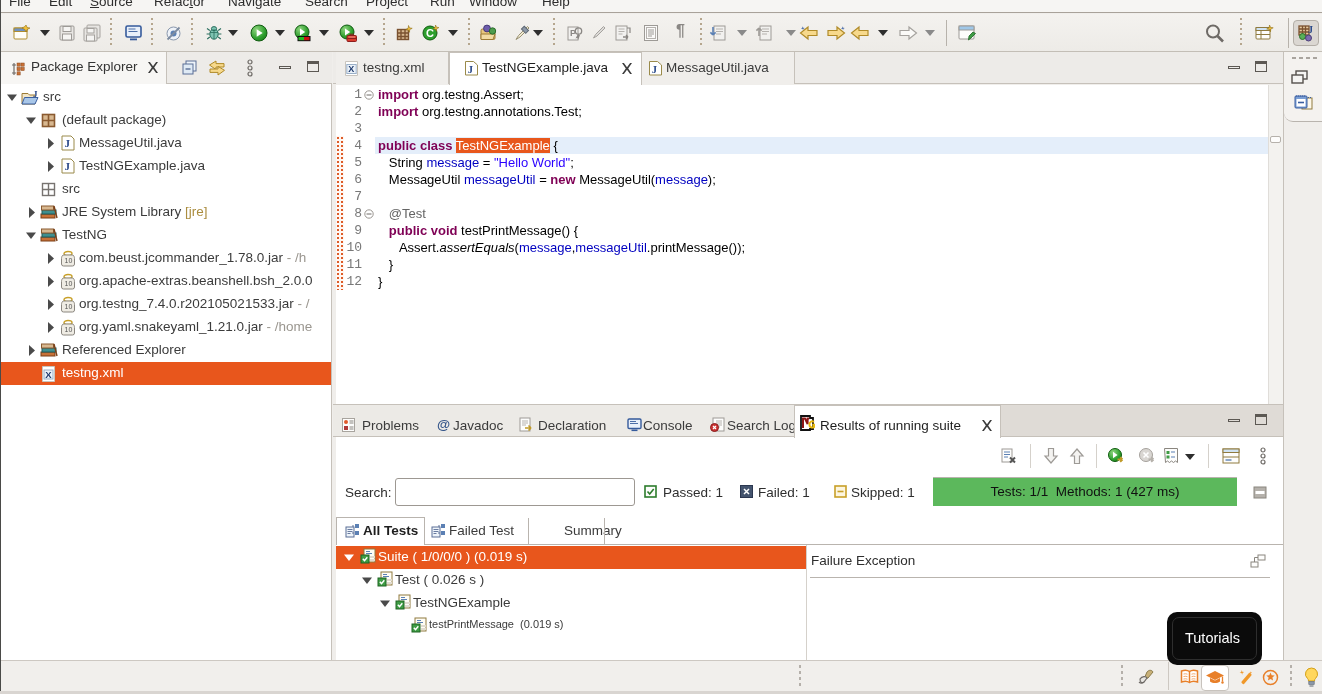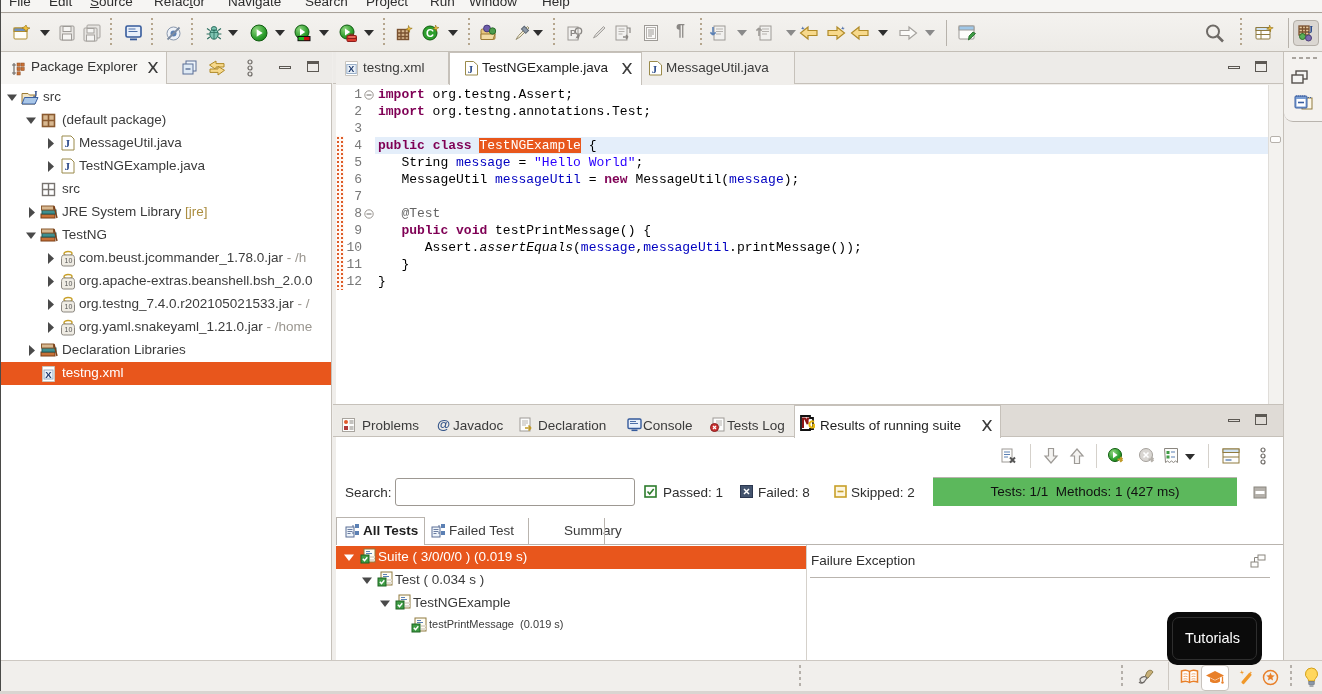--- a/index.html
+++ b/index.html
@@ -368,21 +368,21 @@
   <div class="tx" style="left:62px;top:28px">(default package)</div>
   <div class="tx" style="left:79px;top:51px">MessageUtil.java</div>
   <div class="tx" style="left:79px;top:74px">TestNGExample.java</div>
   <div class="tx" style="left:62px;top:97px">src</div>
   <div class="tx" style="left:62px;top:120px">JRE System Library <span style="color:#ab8d3f">[jre]</span></div>
   <div class="tx" style="left:62px;top:143px">TestNG</div>
   <div class="tx" style="left:79px;top:166px">com.beust.jcommander_1.78.0.jar<span style="color:#9a968f"> - /h</span></div>
   <div class="tx" style="left:79px;top:189px">org.apache-extras.beanshell.bsh_2.0.0</div>
   <div class="tx" style="left:79px;top:212px">org.testng_7.4.0.r202105021533.jar<span style="color:#9a968f"> - /</span></div>
   <div class="tx" style="left:79px;top:235px">org.yaml.snakeyaml_1.21.0.jar<span style="color:#9a968f"> - /home</span></div>
-  <div class="tx" style="left:62px;top:258px">Declaration Libraries</div>
+  <div class="tx" style="left:62px;top:258px">Referenced Explorer</div>
   <div class="ab" style="left:0;top:278px;width:331px;height:23px;background:#e8561c"></div>
   <svg class="ic" style="left:42px;top:282px" width="13" height="16" viewBox="0 0 13 16">
       <path d="M.5.5h12v15H.5z" fill="#fff" stroke="#c8c4be"></path>
       <rect x="2" y="4" width="9" height="9" fill="#eaf1f8" stroke="#9ab0c8"></rect>
       <text x="3.2" y="12" font-size="9.5" font-weight="bold" fill="#1f3a6e" font-family="Liberation Sans">X</text>
     </svg>
   <div class="tx" style="left:62px;top:281px;color:#fff">testng.xml</div>
 </div>
 
 <div class="ab" style="left:333px;top:52px;width:950px;height:32px;background:#edebe8;border-bottom:1px solid #c6c1ba"></div>
@@ -432,21 +432,21 @@
     <circle cx="5" cy="5" r="4.2" fill="#fff" stroke="#9a9691"></circle>
     <path d="M2.5 5h5" stroke="#6e6a66"></path>
   </svg>
 <svg class="ic" style="left:364px;top:209px" width="10" height="10" viewBox="0 0 10 10">
     <circle cx="5" cy="5" r="4.2" fill="#fff" stroke="#9a9691"></circle>
     <path d="M2.5 5h5" stroke="#6e6a66"></path>
   </svg>
 
 <div class="ab" style="left:375px;top:137px;width:893px;height:17px;background:#e4eefa"></div>
 
-<div class="ab" style="left:378px;top:86px;font-family:Liberation Mono, monospace;font-size:13px;line-height:17px;color:#000;white-space:pre"><span style="color:#7f0055;font-weight:bold">import</span> org.testng.Assert;
+<div class="ab" style="left:378px;top:86px;font-family:Liberation Sans, sans-serif;font-size:13px;line-height:17px;color:#000;white-space:pre"><span style="color:#7f0055;font-weight:bold">import</span> org.testng.Assert;
 <span style="color:#7f0055;font-weight:bold">import</span> org.testng.annotations.Test;
 
 <span style="color:#7f0055;font-weight:bold">public</span> <span style="color:#7f0055;font-weight:bold">class</span> <span style="background:#e8571c;color:#fff">TestNGExample</span> {
    String <span style="color:#0000c0">message</span> = <span style="color:#2a00ff">"Hello World"</span>;
    MessageUtil <span style="color:#0000c0">messageUtil</span> = <span style="color:#7f0055;font-weight:bold">new</span> MessageUtil(<span style="color:#0000c0">message</span>);
 
    <span style="color:#646464">@Test</span>
    <span style="color:#7f0055;font-weight:bold">public</span> <span style="color:#7f0055;font-weight:bold">void</span> testPrintMessage() {
       Assert.<span style="font-style:italic">assertEquals</span>(<span style="color:#0000c0">message</span>,<span style="color:#0000c0">messageUtil</span>.printMessage());
    }
@@ -481,21 +481,21 @@
     <path d="M3 3.5h6M3 5.5h8" stroke="#4d6fa8"></path>
     <rect x="4.5" y="11.5" width="6" height="1.6" fill="#355a9b"></rect>
   </svg>
 <div class="tx" style="left:643px;top:418px;font-size:13.5px">Console</div>
 <svg class="ic" style="left:710px;top:417px" width="15" height="16" viewBox="0 0 15 16">
     <rect x="3" y="1" width="11" height="13" fill="#fdfdfc" stroke="#9d9a96"></rect>
     <path d="M6 4h6M6 6h6M6 8h6M6 10h4" stroke="#b5b2ae"></path>
     <circle cx="4.5" cy="10.5" r="4" fill="#cc3333" stroke="#8c1d1d"></circle>
     <path d="M3 9l3 3M6 9l-3 3" stroke="#fff" stroke-width="1.2"></path>
   </svg>
-<div class="tx" style="left:727px;top:418px;font-size:13.5px">Tests Log</div>
+<div class="tx" style="left:727px;top:418px;font-size:13.5px">Search Log</div>
 
 <div class="ab" style="left:794px;top:405px;width:207px;height:33px;background:#fff;border:1px solid #c6c1ba;border-bottom:none"></div>
 <svg class="ic" style="left:800px;top:415px" width="16" height="16" viewBox="0 0 16 16">
     <path d="M1 1h9v2h3v11h-3v1H1z" fill="#fff" stroke="#111" stroke-width="1.8"></path>
     <path d="M3 13V3.5h2l2.6 5.5V3.5h1.6" fill="none" stroke="#8c1616" stroke-width="2"></path>
     <path d="M14 6.8c-2.4-1.2-4.6.2-4.6 2.6s2.2 3.8 4.6 2.6v-2.2h-1.8" fill="none" stroke="#e8b90f" stroke-width="2"></path>
   </svg>
 <div class="tx" style="left:820px;top:418px;font-size:13.5px;color:#1e1e1e">Results of running suite</div>
 <svg class="ic" style="left:981px;top:420px" width="12" height="11" viewBox="0 0 12 11">
     <path d="M1 0h1.9L6 4.2 9.1 0H11L7.2 5.5 11 11H9.1L6 6.8 2.9 11H1l3.8-5.5z" fill="#3c3c3c"></path>
@@ -554,26 +554,26 @@
 <div class="ab" style="left:395px;top:478px;width:240px;height:28px;background:#fff;border:1px solid #9d9892;border-radius:3px"></div>
 <svg class="ic" style="left:644px;top:485px" width="13" height="13" viewBox="0 0 13 13">
     <rect x="1" y="1" width="11" height="11" fill="#fdfdfc" stroke="#2c7c2c" stroke-width="1.6"></rect>
     <path d="M3.5 6.5l2.2 2.5 4-5" fill="none" stroke="#2c7c2c" stroke-width="1.6"></path>
   </svg>
 <div class="tx" style="left:663px;top:485px;font-size:13.5px;color:#2e2e2e">Passed: 1</div>
 <svg class="ic" style="left:740px;top:485px" width="13" height="13" viewBox="0 0 13 13">
     <rect x=".5" y=".5" width="12" height="12" fill="#44546e" stroke="#2b3750"></rect>
     <path d="M4 4l5 5M9 4l-5 5" stroke="#fff" stroke-width="1.5"></path>
   </svg>
-<div class="tx" style="left:758px;top:485px;font-size:13.5px;color:#2e2e2e">Failed: 8</div>
+<div class="tx" style="left:758px;top:485px;font-size:13.5px;color:#2e2e2e">Failed: 1</div>
 <svg class="ic" style="left:834px;top:485px" width="13" height="13" viewBox="0 0 13 13">
     <rect x="1" y="1" width="11" height="11" fill="#fdf6e0" stroke="#c8a028" stroke-width="1.6"></rect>
     <path d="M3.5 6.5h6" stroke="#c8a028" stroke-width="1.6"></path>
   </svg>
-<div class="tx" style="left:851px;top:485px;font-size:13.5px;color:#2e2e2e">Skipped: 2</div>
+<div class="tx" style="left:851px;top:485px;font-size:13.5px;color:#2e2e2e">Skipped: 1</div>
 <div class="ab" style="left:933px;top:477px;width:304px;height:29px;background:#5cb85c;border-top:1px solid #b9b4ae"></div>
 <div class="tx" style="left:933px;top:484px;width:304px;text-align:center;font-size:13.5px;color:#111">Tests: 1/1  Methods: 1 (427 ms)</div>
 <svg class="ic" style="left:1253px;top:486px" width="14" height="13" viewBox="0 0 14 13">
     <rect x="1" y="1" width="12" height="11" fill="#b5b1ab" stroke="#8a867f"></rect>
     <rect x="2.5" y="5" width="9" height="3" fill="#fff"></rect>
   </svg>
 
 <div class="ab" style="left:336px;top:516px;width:947px;height:29px;border-bottom:1px solid #b9b4ae"></div>
 <div class="ab" style="left:336px;top:517px;width:89px;height:28px;background:#fff;border:1px solid #b9b4ae;border-bottom:none"></div>
 <svg class="ic" style="left:345px;top:523px" width="15" height="15" viewBox="0 0 15 15">
@@ -601,33 +601,33 @@
     <path d="M0 1.5h10L5 8z" fill="#fff"></path>
   </svg>
 <svg class="ic" style="left:360px;top:548px" width="16" height="17" viewBox="0 0 16 17">
     <rect x="4" y="1" width="11" height="13" fill="#fffdf5" stroke="#8f7a3f"></rect>
     <path d="M6 3.5h4M6 5.5h6" stroke="#5b80b4" stroke-width="1.1"></path>
     <rect x="1" y="7" width="8" height="8" fill="#3f9c45" stroke="#1e6423"></rect>
     <path d="M2.8 10.8l1.7 1.8 2.8-3.4" fill="none" stroke="#fff" stroke-width="1.4"></path>
     <rect x="10" y="8" width="5" height="2" fill="#e0dbd0"></rect>
     <rect x="10" y="11" width="5" height="2" fill="#e0dbd0"></rect>
   </svg>
-<div class="tx" style="left:378px;top:549px;font-size:13.5px;color:#fff">Suite ( 3/0/0/0 ) (0.019 s)</div>
+<div class="tx" style="left:378px;top:549px;font-size:13.5px;color:#fff">Suite ( 1/0/0/0 ) (0.019 s)</div>
 <svg class="ic" style="left:362px;top:576px" width="10" height="9" viewBox="0 0 10 9">
     <path d="M0 1.5h10L5 8z" fill="#4a4a4a"></path>
   </svg>
 <svg class="ic" style="left:377px;top:571px" width="16" height="17" viewBox="0 0 16 17">
     <rect x="4" y="1" width="11" height="13" fill="#fffdf5" stroke="#8f7a3f"></rect>
     <path d="M6 3.5h4M6 5.5h6" stroke="#5b80b4" stroke-width="1.1"></path>
     <rect x="1" y="7" width="8" height="8" fill="#3f9c45" stroke="#1e6423"></rect>
     <path d="M2.8 10.8l1.7 1.8 2.8-3.4" fill="none" stroke="#fff" stroke-width="1.4"></path>
     <rect x="10" y="8" width="5" height="2" fill="#e0dbd0"></rect>
     <rect x="10" y="11" width="5" height="2" fill="#e0dbd0"></rect>
   </svg>
-<div class="tx" style="left:395px;top:572px;font-size:13.5px">Test ( 0.034 s )</div>
+<div class="tx" style="left:395px;top:572px;font-size:13.5px">Test ( 0.026 s )</div>
 <svg class="ic" style="left:380px;top:599px" width="10" height="9" viewBox="0 0 10 9">
     <path d="M0 1.5h10L5 8z" fill="#4a4a4a"></path>
   </svg>
 <svg class="ic" style="left:395px;top:594px" width="16" height="17" viewBox="0 0 16 17">
     <rect x="4" y="1" width="11" height="13" fill="#fffdf5" stroke="#8f7a3f"></rect>
     <path d="M6 3.5h4M6 5.5h6" stroke="#5b80b4" stroke-width="1.1"></path>
     <rect x="1" y="7" width="8" height="8" fill="#3f9c45" stroke="#1e6423"></rect>
     <path d="M2.8 10.8l1.7 1.8 2.8-3.4" fill="none" stroke="#fff" stroke-width="1.4"></path>
     <rect x="10" y="8" width="5" height="2" fill="#e0dbd0"></rect>
     <rect x="10" y="11" width="5" height="2" fill="#e0dbd0"></rect>

